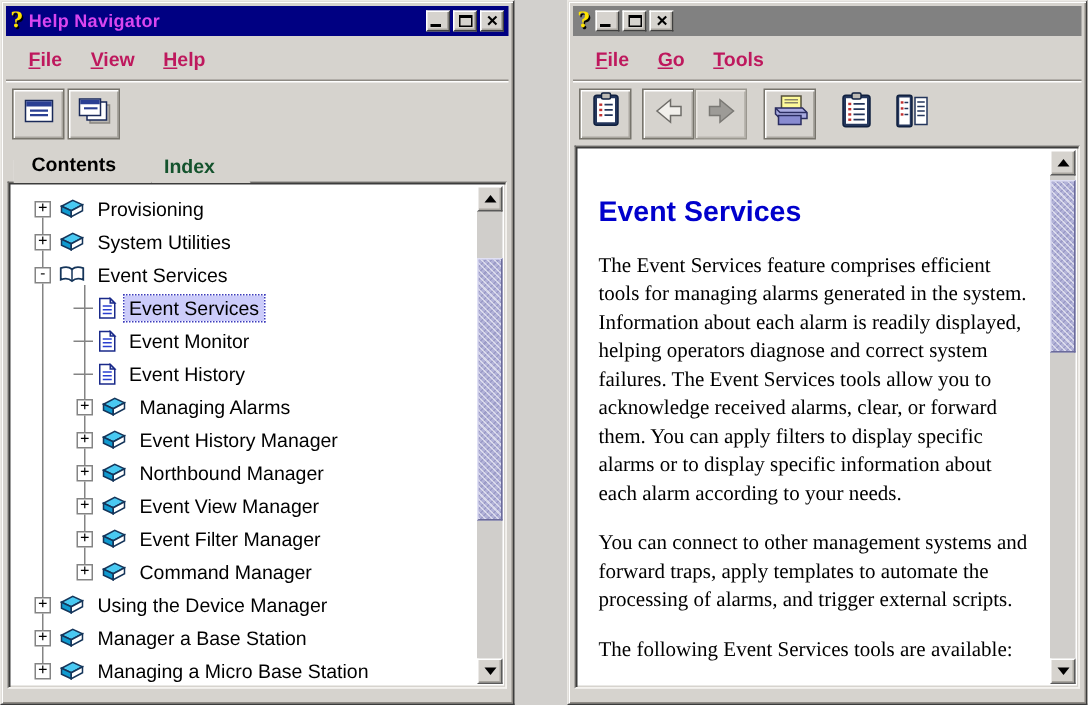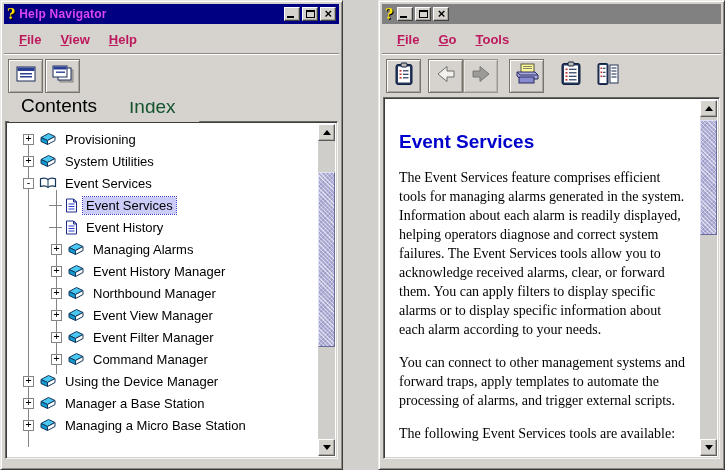--- a/index.html
+++ b/index.html
@@ -60,21 +60,21 @@
     border:1px solid #77746c;
     box-shadow: inset 1px 1px 0 #ffffff, inset -1px -1px 0 #a9a69f;
     display:flex; align-items:center; justify-content:center;
   }
   .flaticon { width:32px; height:34px; display:flex; align-items:center; justify-content:center; }
 
   
   .tabs { position:absolute; top:97px; left:8px; height:24px; display:flex; align-items:flex-end; z-index:3; }
   .tab {
     background:#d6d3ce; display:flex; align-items:flex-end; padding:0 24px 4px 12px;
-    font-size:19px; font-weight:normal; height:20px; position:relative;
+    font-size:13px; font-weight:bold; height:20px; position:relative;
     clip-path:polygon(0 100%, 0 9px, 9px 0, calc(100% - 15px) 0, 100% 100%);
     filter: drop-shadow(0 -1px 0 #ffffff) drop-shadow(-1px 0 0 #ffffff) drop-shadow(1px 0 0 #6c6a66);
   }
   .tab.active { height:24px; z-index:2; padding-bottom:5px; }
   .tab:not(.active) { z-index:1; margin-left:-4px; color:#14532d; }
 
   
   .panel {
     position:absolute; left:4px; right:4px; bottom:10px; background:#fff;
     border:1px solid; border-color:#6c6a66 #f4f2ee #f4f2ee #6c6a66;
@@ -259,20 +259,35 @@
               <path d="M1.5,1 L8.5,1 L11.5,4 L11.5,14 L1.5,14 Z" fill="#ffffff" stroke="#1a2a8a" stroke-width="1"></path>
               <path d="M8.5,1 L8.5,4 L11.5,4 Z" fill="#c9d4ef" stroke="#1a2a8a" stroke-width="1"></path>
               <line x1="3.5" y1="6" x2="9.5" y2="6" stroke="#2a3fd0" stroke-width="1"></line>
               <line x1="3.5" y1="8.5" x2="9.5" y2="8.5" stroke="#2a3fd0" stroke-width="1"></line>
               <line x1="3.5" y1="11" x2="9.5" y2="11" stroke="#2a3fd0" stroke-width="1"></line>
             </svg>
           </span>
           <span class="tlabel selected">Event Services</span>
         </div>
 
+        <div class="tree-row lvl1">
+
+          <span class="stub"></span>
+
+          <span class="ticon">
+            <svg width="13" height="15" viewBox="0 0 13 15">
+              <path d="M1.5,1 L8.5,1 L11.5,4 L11.5,14 L1.5,14 Z" fill="#ffffff" stroke="#1a2a8a" stroke-width="1"></path>
+              <path d="M8.5,1 L8.5,4 L11.5,4 Z" fill="#c9d4ef" stroke="#1a2a8a" stroke-width="1"></path>
+              <line x1="3.5" y1="6" x2="9.5" y2="6" stroke="#2a3fd0" stroke-width="1"></line>
+              <line x1="3.5" y1="8.5" x2="9.5" y2="8.5" stroke="#2a3fd0" stroke-width="1"></line>
+              <line x1="3.5" y1="11" x2="9.5" y2="11" stroke="#2a3fd0" stroke-width="1"></line>
+            </svg>
+          </span>
+          <span class="tlabel">Event Monitor</span>
+        </div>
 
         <div class="tree-row lvl1">
 
           <span class="stub"></span>
 
           <span class="ticon">
             <svg width="13" height="15" viewBox="0 0 13 15">
               <path d="M1.5,1 L8.5,1 L11.5,4 L11.5,14 L1.5,14 Z" fill="#ffffff" stroke="#1a2a8a" stroke-width="1"></path>
               <path d="M8.5,1 L8.5,4 L11.5,4 Z" fill="#c9d4ef" stroke="#1a2a8a" stroke-width="1"></path>
               <line x1="3.5" y1="6" x2="9.5" y2="6" stroke="#2a3fd0" stroke-width="1"></line>

